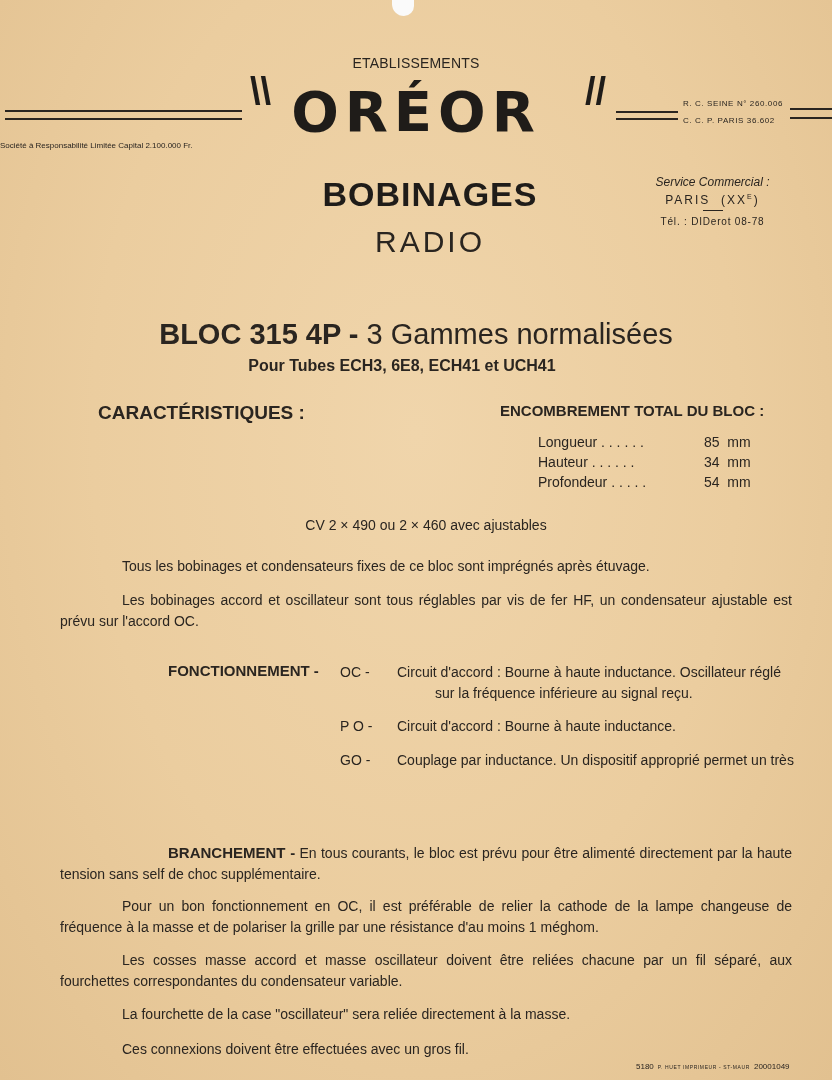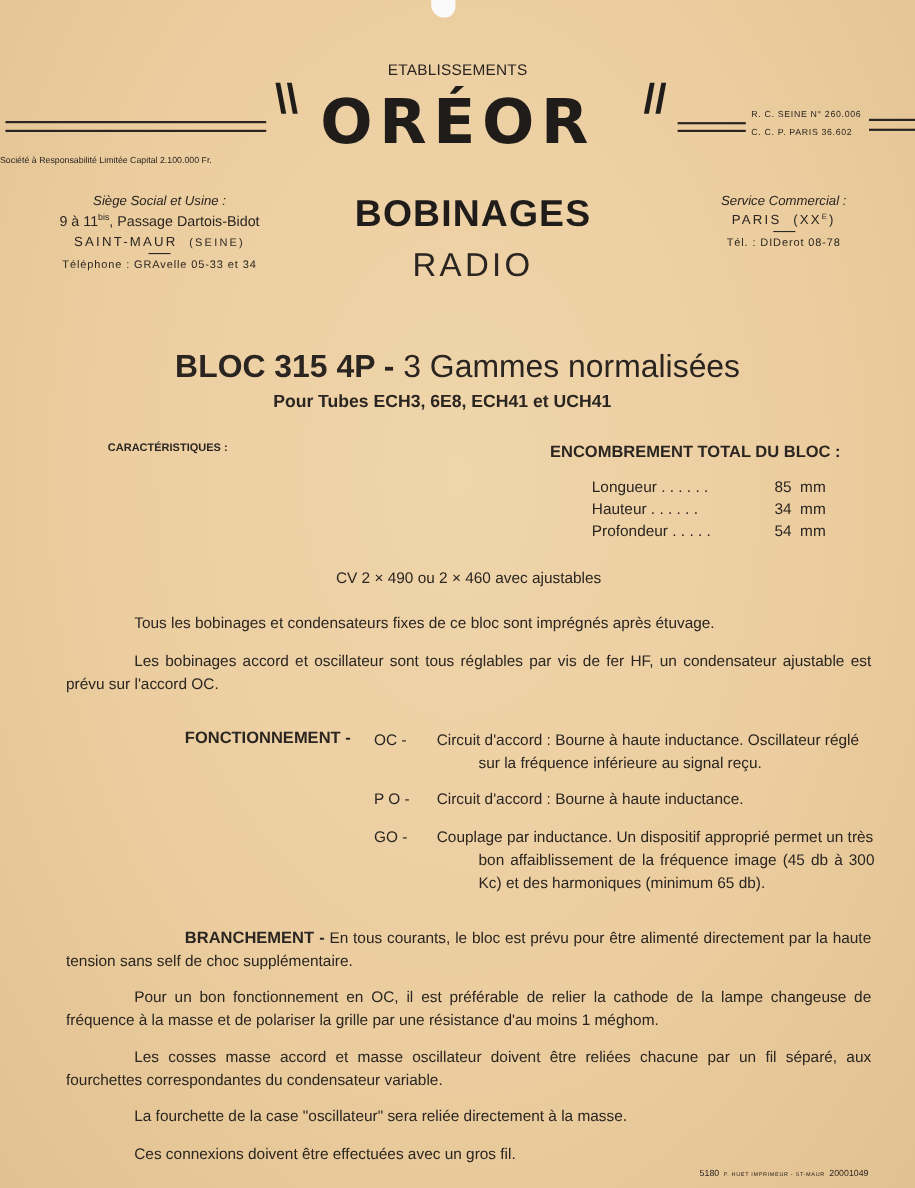--- a/index.html
+++ b/index.html
@@ -33,21 +33,21 @@
   .right-addr .addr-street { word-spacing:6px; font-size:14px; }
 
   .bob { left:300px; width:260px; top:175px; text-align:center; font-weight:bold; font-size:34px;
     letter-spacing:1px; color:#1f1c19; }
   .radio { left:300px; width:260px; top:225px; text-align:center; font-size:30px; letter-spacing:3px; }
 
   .title { left:0; width:832px; top:318px; text-align:center; font-size:29px; }
   .title b { font-weight:bold; }
   .subtitle { left:0; width:804px; top:357px; text-align:center; font-size:16px; font-weight:bold; }
 
-  .h-car { left:98px; top:402px; font-weight:bold; font-size:10px; }
+  .h-car { left:98px; top:402px; font-weight:bold; font-size:19px; }
   .h-enc { left:500px; top:402px; font-weight:bold; font-size:15px; }
   .car-list { left:60px; top:432px; font-size:14px; line-height:20.5px; }
   .enc-list { left:538px; top:432px; font-size:14px; line-height:20px; }
   .enc-row { display:flex; }
   .enc-row .lbl { width:166px; }
   .cv { left:0; width:852px; top:517px; text-align:center; font-size:14px; }
 
   .para { font-size:14px; line-height:21px; position:absolute; left:60px; width:732px; text-align:justify; }
   .indent { text-indent:62px; }
 
@@ -76,27 +76,20 @@
 
   <div class="hline" style="left:616px; top:111px; width:62px;"></div>
   <div class="hline" style="left:616px; top:118px; width:62px;"></div>
   <div class="abs regs" style="left:683px; top:99px;">R. C. SEINE N° 260.006</div>
   <div class="abs regs" style="left:683px; top:116px;">C. C. P. PARIS 36.602</div>
   <div class="hline" style="left:790px; top:108px; width:42px;"></div>
   <div class="hline" style="left:790px; top:117px; width:42px;"></div>
 
   <div class="abs capital">Société à Responsabilité Limitée Capital 2.100.000 Fr.</div>
 
-  <div class="abs left-addr">
-    <div class="addr-it">Siège Social et Usine :</div>
-    <div class="addr-street"><span>9 à 11</span><sup style="font-size:8px">bis</sup><span>, Passage Dartois-Bidot</span></div>
-    <div class="addr-city"><span>SAINT-MAUR</span>&nbsp;&nbsp;<span style="font-size:10px">(SEINE)</span></div>
-    <div class="addr-sep"></div>
-    <div class="addr-tel">Téléphone : GRAvelle 05-33 et 34</div>
-  </div>
 
   <div class="abs bob">BOBINAGES</div>
   <div class="abs radio">RADIO</div>
 
   <div class="abs right-addr">
     <div class="addr-it">Service Commercial :</div>
     <div class="addr-city"><span>PARIS</span>&nbsp;&nbsp;<span>(XX</span><sup style="font-size:7px">E</sup><span>)</span></div>
     <div class="addr-sep"></div>
     <div class="addr-tel">Tél. : DIDerot 08-78</div>
   </div>
@@ -138,21 +131,20 @@
   <div class="fonct-item" style="left:340px; top:716px;">
     <span class="fonct-code">P O -</span>
     <div class="fonct-text">
       <div>Circuit d'accord : Bourne à haute inductance.</div>
     </div>
   </div>
   <div class="fonct-item" style="left:340px; top:750px;">
     <span class="fonct-code">GO -</span>
     <div class="fonct-text">
       <div>Couplage par inductance. Un dispositif approprié permet un très</div>
-      <div class="cont" style="width:360px; text-align:justify;">bon affaiblissement de la fréquence image (45 db à 300 Kc) et des harmoniques (minimum 65 db).</div>
     </div>
   </div>
 
   <div class="para" style="top:842px; text-indent:108px;"><b style="font-size:15px">BRANCHEMENT -</b><span> En tous courants, le bloc est prévu pour être alimenté directement par la haute tension sans self de choc supplémentaire.</span></div>
   <div class="para indent" style="top:896px;">Pour un bon fonctionnement en OC, il est préférable de relier la cathode de la lampe changeuse de fréquence à la masse et de polariser la grille par une résistance d'au moins 1 méghom.</div>
   <div class="para indent" style="top:950px;">Les cosses masse accord et masse oscillateur doivent être reliées chacune par un fil séparé, aux fourchettes correspondantes du condensateur variable.</div>
   <div class="para indent" style="top:1004px;">La fourchette de la case "oscillateur" sera reliée directement à la masse.</div>
   <div class="para indent" style="top:1039px;">Ces connexions doivent être effectuées avec un gros fil.</div>
 
   <div class="abs footer"><span>5180</span><span class="small">P. HUET IMPRIMEUR - ST-MAUR</span><span>20001049</span></div>

